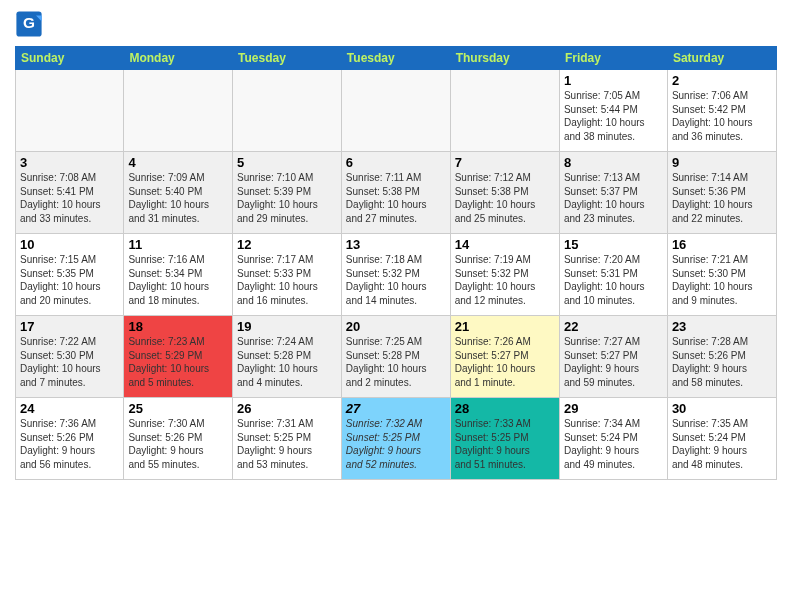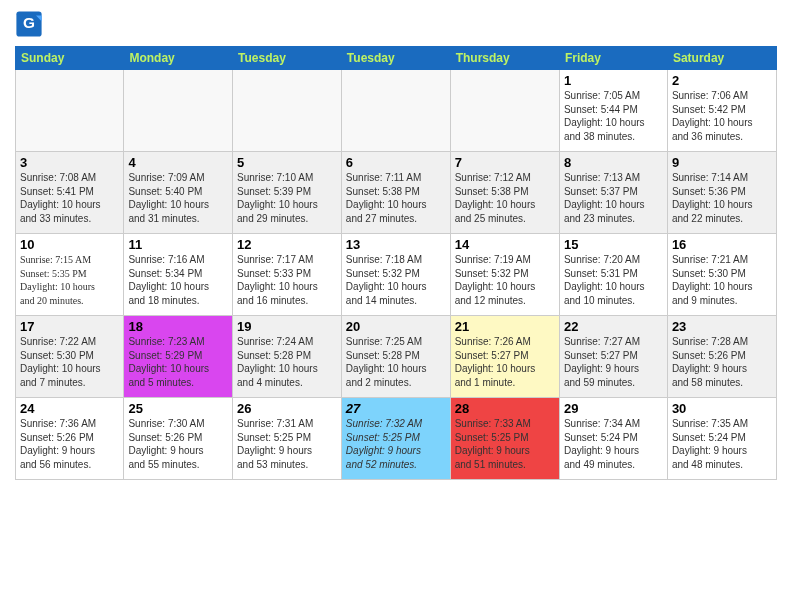--- a/index.html
+++ b/index.html
@@ -192,21 +192,21 @@
             <span class="day-number">9</span>
             <div class="day-info" style="white-space: pre-line;">Sunrise: 7:14 AM
 Sunset: 5:36 PM
 Daylight: 10 hours
 and 22 minutes.</div>
           </td>
         </tr>
         <tr>
           <td style="background: rgb(255, 255, 255);">
             <span class="day-number">10</span>
-            <div class="day-info" style="white-space: pre-line; font-family: Liberation Serif, serif;">Sunrise: 7:15 AM
+            <div class="day-info" style="white-space: pre-line;">Sunrise: 7:15 AM
 Sunset: 5:35 PM
 Daylight: 10 hours
 and 20 minutes.</div>
           </td>
           <td style="background: rgb(255, 255, 255);">
             <span class="day-number">11</span>
             <div class="day-info" style="white-space: pre-line;">Sunrise: 7:16 AM
 Sunset: 5:34 PM
 Daylight: 10 hours
 and 18 minutes.</div>
@@ -248,21 +248,21 @@
           </td>
         </tr>
         <tr>
           <td style="background: rgb(240, 240, 240);">
             <span class="day-number">17</span>
             <div class="day-info" style="white-space: pre-line;">Sunrise: 7:22 AM
 Sunset: 5:30 PM
 Daylight: 10 hours
 and 7 minutes.</div>
           </td>
-          <td style="background: #d946ef;">
+          <td style="background: #ef4444;">
             <span class="day-number">18</span>
             <div class="day-info" style="white-space: pre-line;">Sunrise: 7:23 AM
 Sunset: 5:29 PM
 Daylight: 10 hours
 and 5 minutes.</div>
           </td>
           <td style="background: rgb(240, 240, 240);">
             <span class="day-number">19</span>
             <div class="day-info" style="white-space: pre-line;">Sunrise: 7:24 AM
 Sunset: 5:28 PM
@@ -320,21 +320,21 @@
 Daylight: 9 hours
 and 53 minutes.</div>
           </td>
           <td style="background: #7dd3fc; font-style: italic;">
             <span class="day-number">27</span>
             <div class="day-info" style="white-space: pre-line;">Sunrise: 7:32 AM
 Sunset: 5:25 PM
 Daylight: 9 hours
 and 52 minutes.</div>
           </td>
-          <td style="background: #ef4444;">
+          <td style="background: #14b8a6;">
             <span class="day-number">28</span>
             <div class="day-info" style="white-space: pre-line;">Sunrise: 7:33 AM
 Sunset: 5:25 PM
 Daylight: 9 hours
 and 51 minutes.</div>
           </td>
           <td style="background: rgb(255, 255, 255);">
             <span class="day-number">29</span>
             <div class="day-info" style="white-space: pre-line;">Sunrise: 7:34 AM
 Sunset: 5:24 PM

